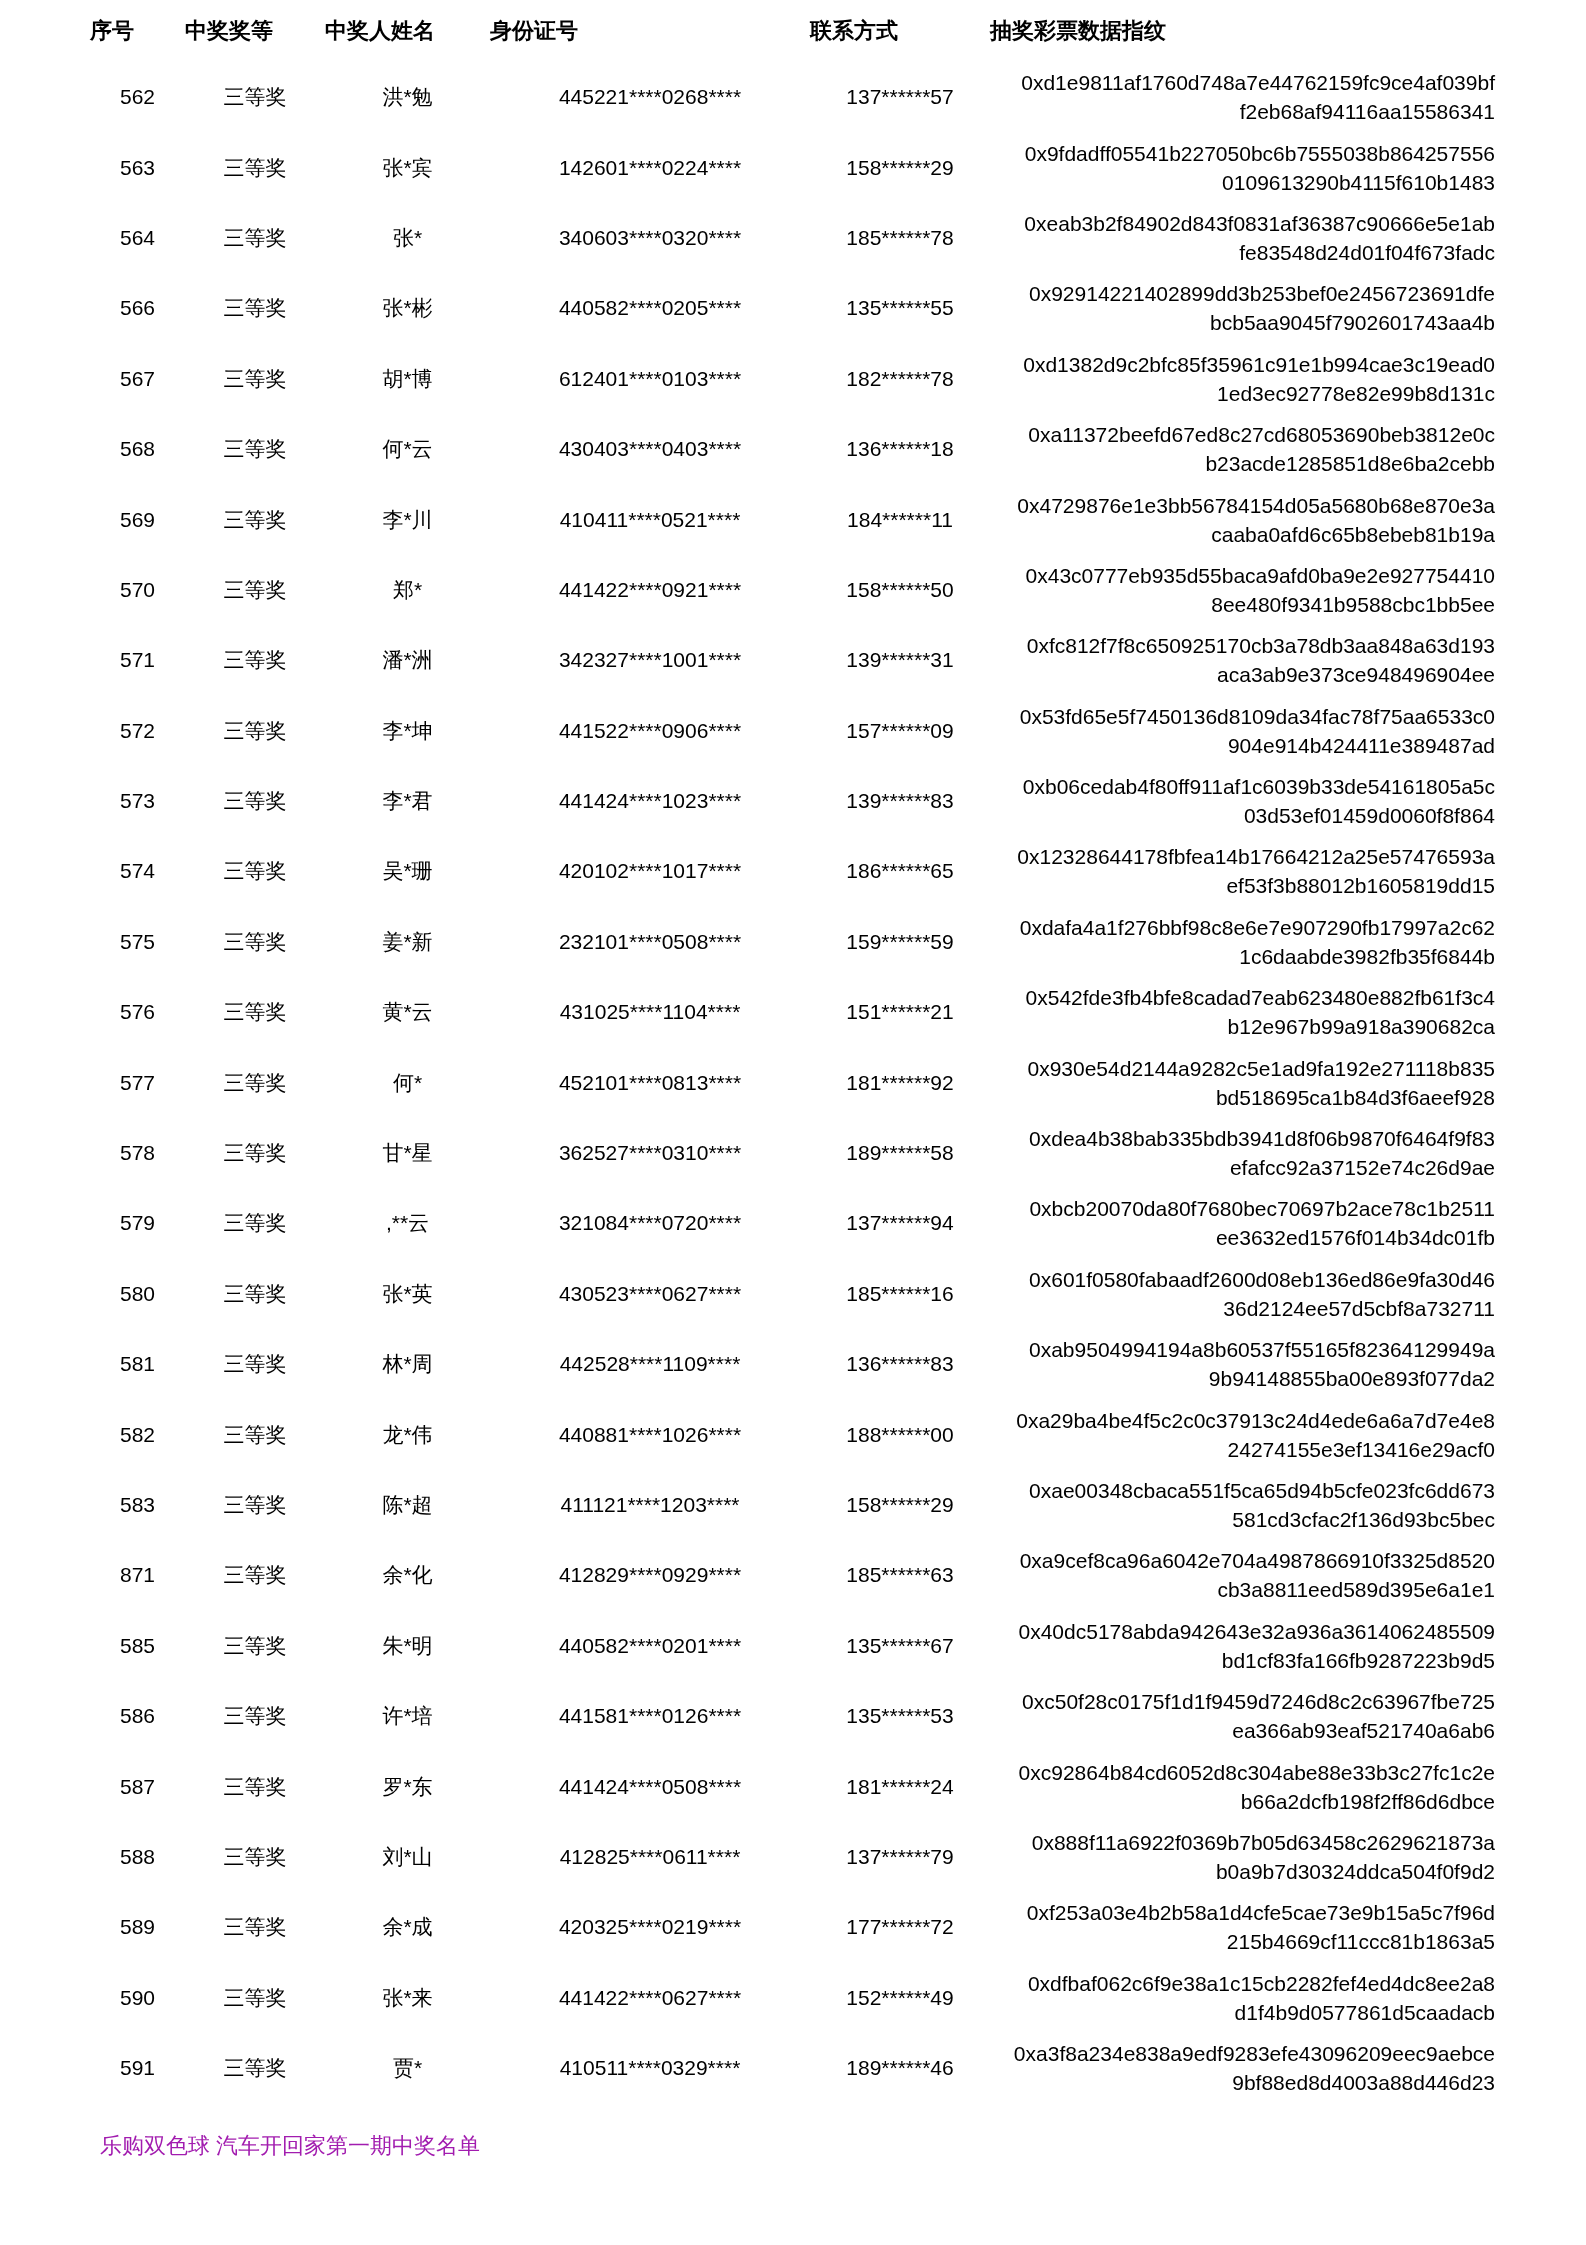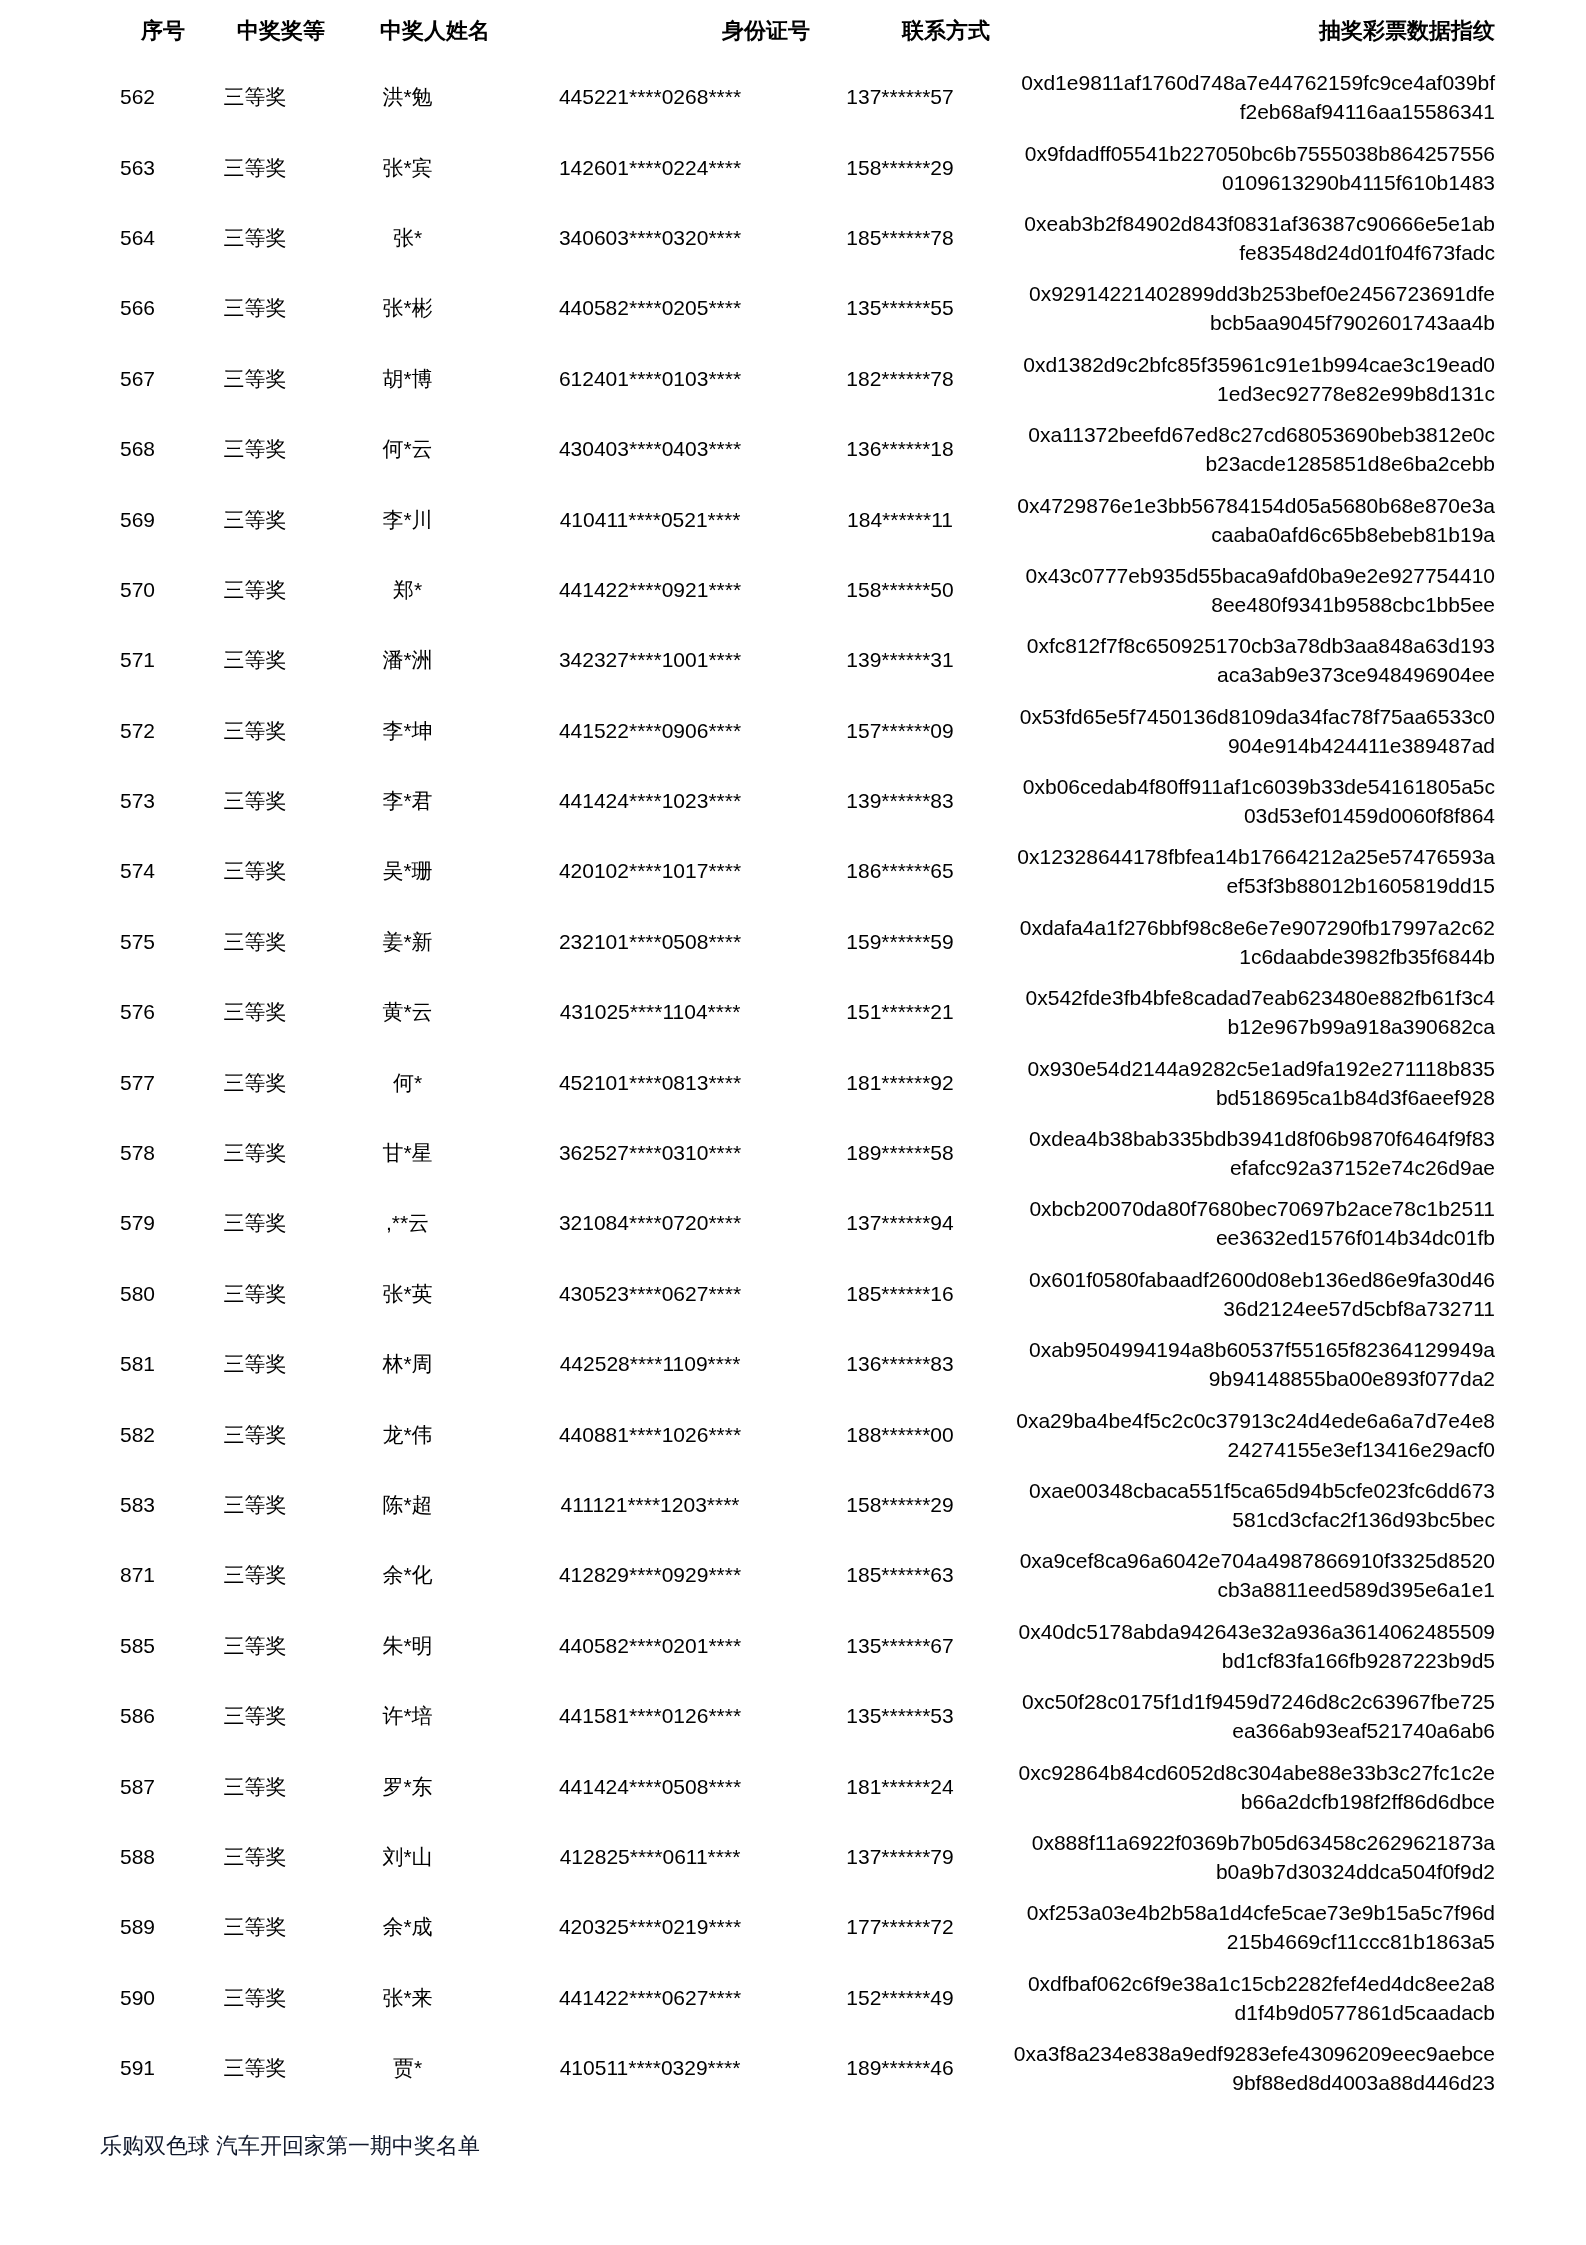--- a/index.html
+++ b/index.html
@@ -21,21 +21,21 @@
     table-layout: fixed;
     margin-left: 90px;
     width: 1405px;
     border: none;
   }
   table.winners th {
     height: 62px;
     padding: 0;
     font-size: 22px;
     font-weight: 700;
-    text-align: right;
+    text-align: left;
     vertical-align: middle;
     white-space: nowrap;
   }
   table.winners td {
     height: 70.4px;
     padding: 0;
     font-size: 21px;
     font-weight: 400;
     text-align: center;
     vertical-align: middle;
@@ -48,21 +48,21 @@
   }
   .fp-line {
     display: block;
     text-align: right;
   }
   .footer-caption {
     margin-left: 100px;
     margin-top: 28px;
     font-size: 22px;
     font-weight: 400;
-    color: #0f172a;
+    color: #a21caf;
   }
 </style>
 </head>
 <body>
 
 <div class="page">
   <table class="winners">
     <colgroup>
       <col style="width:95px">
       <col style="width:140px">

